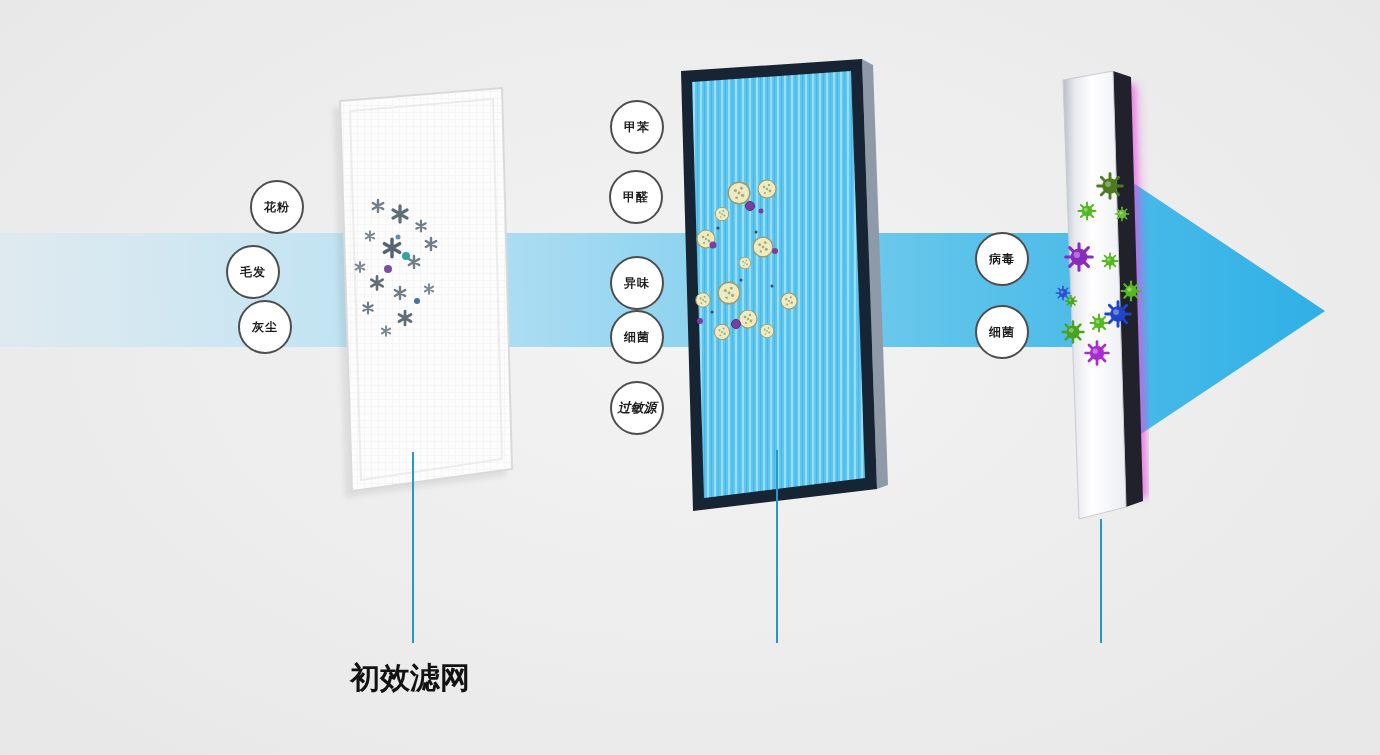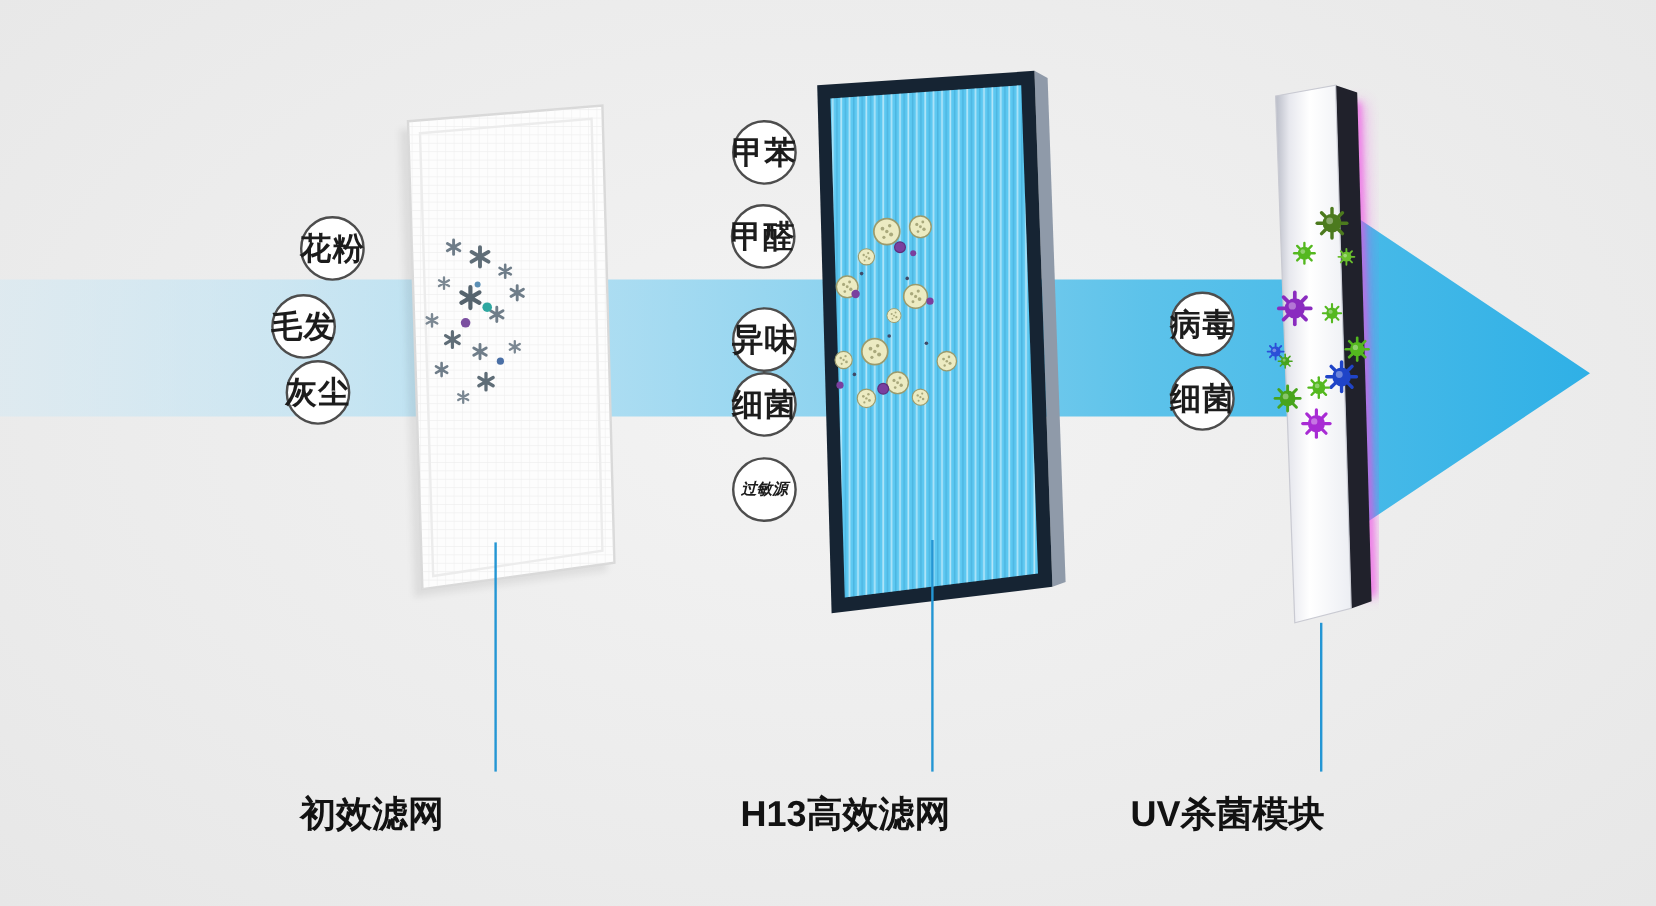--- a/index.html
+++ b/index.html
@@ -8,26 +8,26 @@
     position:relative;
     width:1380px;height:755px;
     overflow:hidden;
     background:radial-gradient(ellipse at 50% 45%, #f3f3f3 0%, #ececec 60%, #e7e7e7 100%);
   }
   .art{position:absolute;left:0;top:0;width:1380px;height:755px;}
   .badge{
     position:absolute;width:54px;height:54px;border-radius:50%;
     background:#ffffff;border:2px solid #4d4d4d;box-sizing:border-box;
     display:flex;align-items:center;justify-content:center;
-    font-size:26px;font-weight:600;color:#1c1c1c;letter-spacing:1px;
+    font-size:12px;font-weight:600;color:#1c1c1c;letter-spacing:1px;
     white-space:nowrap;
   }
   .badge.small{font-size:13px;letter-spacing:0;font-style:italic;}
   .stage-label{
-    position:absolute;width:320px;
+    position:absolute;width:320px;text-align:center;
     font-size:30px;font-weight:700;color:#121212;
   }
 </style>
 </head>
 <body>
 
 <div class="canvas">
 
   <svg class="art" viewBox="0 0 1380 755" xmlns="http://www.w3.org/2000/svg">
     <defs>
@@ -183,20 +183,18 @@
   <div class="badge" style="left:250px;top:180px">花粉</div>
   <div class="badge" style="left:226px;top:245px">毛发</div>
   <div class="badge" style="left:238px;top:300px">灰尘</div>
 
   <div class="badge" style="left:610px;top:100px">甲苯</div>
   <div class="badge" style="left:609px;top:170px">甲醛</div>
   <div class="badge" style="left:610px;top:256px">异味</div>
   <div class="badge" style="left:610px;top:310px">细菌</div>
   <div class="badge small" style="left:610px;top:381px">过敏源</div>
 
-  <div class="badge" style="left:975px;top:243px">病毒</div>
+  <div class="badge" style="left:975px;top:232px">病毒</div>
   <div class="badge" style="left:975px;top:305px">细菌</div>
 
   <div class="stage-label" style="left:250px;top:658px">初效滤网</div>
-  <div class="stage-label" style="left:617px;top:658px">H13高效滤网</div>
-  <div class="stage-label" style="left:942px;top:658px">UV杀菌模块</div>
 
 </div>
 
 </body></html>

